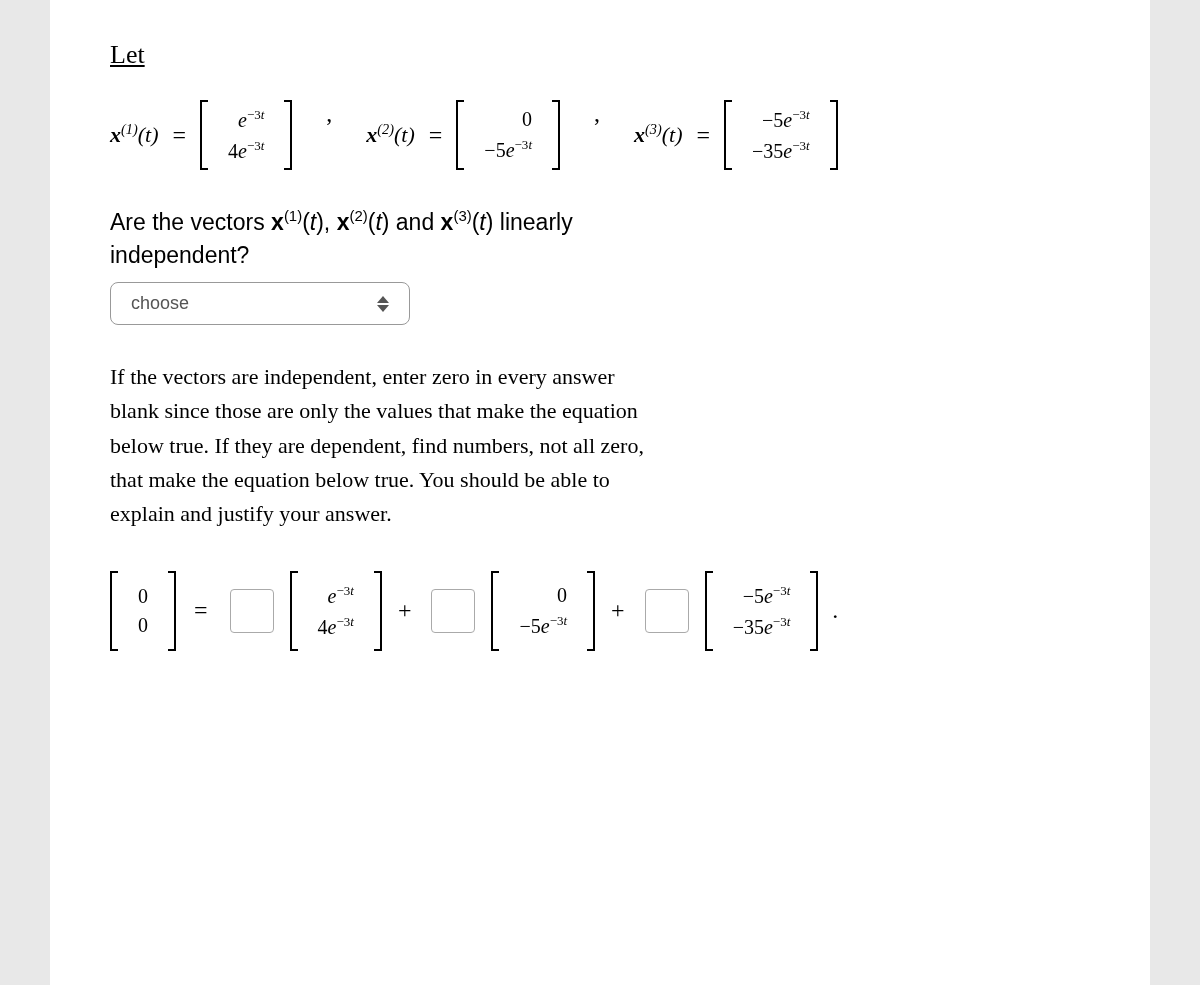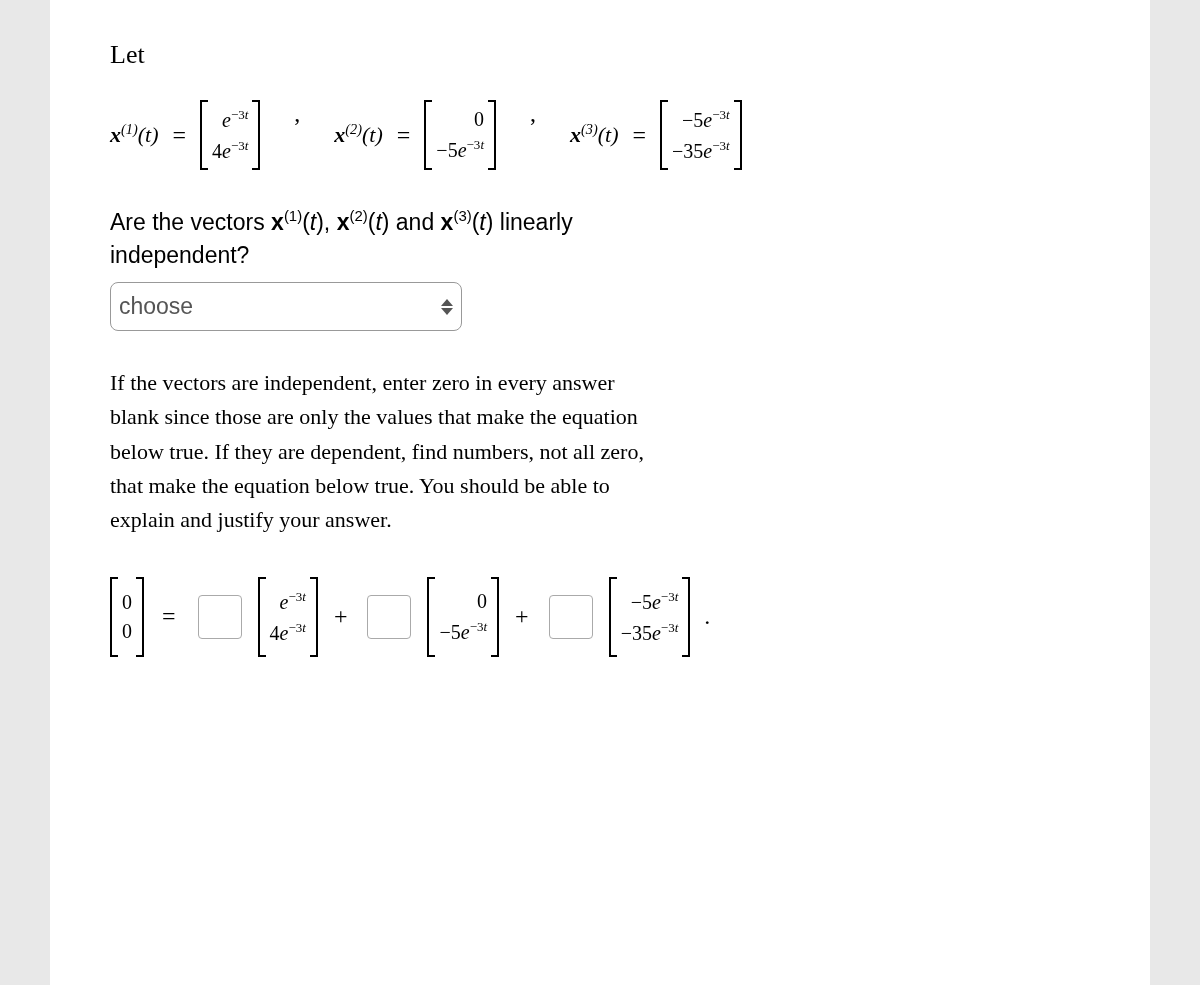--- a/index.html
+++ b/index.html
@@ -19,20 +19,21 @@
       min-height: 985px;
       margin: 0 auto;
       padding: 40px 60px 60px 60px;
     }
 
     .let-label {
       font-size: 26px;
       font-weight: normal;
       margin-bottom: 30px;
       font-family: 'Times New Roman', Times, serif;
+      text-decoration: underline;
     }
 
     .vectors-row {
       display: flex;
       align-items: flex-start;
       gap: 30px;
       margin-bottom: 35px;
       font-size: 22px;
       flex-wrap: wrap;
     }
@@ -55,21 +56,21 @@
 
     .comma {
       font-size: 24px;
       margin: 0 4px;
     }
 
     
     .matrix {
       display: inline-flex;
       align-items: center;
-      gap: 0;
+      gap: 16px;
     }
 
     .bracket-left {
       display: inline-block;
       border-left: 2.5px solid #000;
       border-top: 2.5px solid #000;
       border-bottom: 2.5px solid #000;
       width: 8px;
       height: 70px;
       margin-right: 4px;
@@ -135,23 +136,23 @@
     .choose-container {
       margin-bottom: 35px;
     }
 
     .choose-select {
       display: inline-flex;
       align-items: center;
       justify-content: space-between;
       border: 1.5px solid #999;
       border-radius: 8px;
-      padding: 10px 8px;
-      width: 352px;
-      font-size: 23px;
+      padding: 10px 20px;
+      width: 300px;
+      font-size: 18px;
       font-family: Arial, sans-serif;
       cursor: pointer;
       background: #fff;
     }
 
     .choose-label {
       color: #555;
     }
 
     .chevron-icon {

